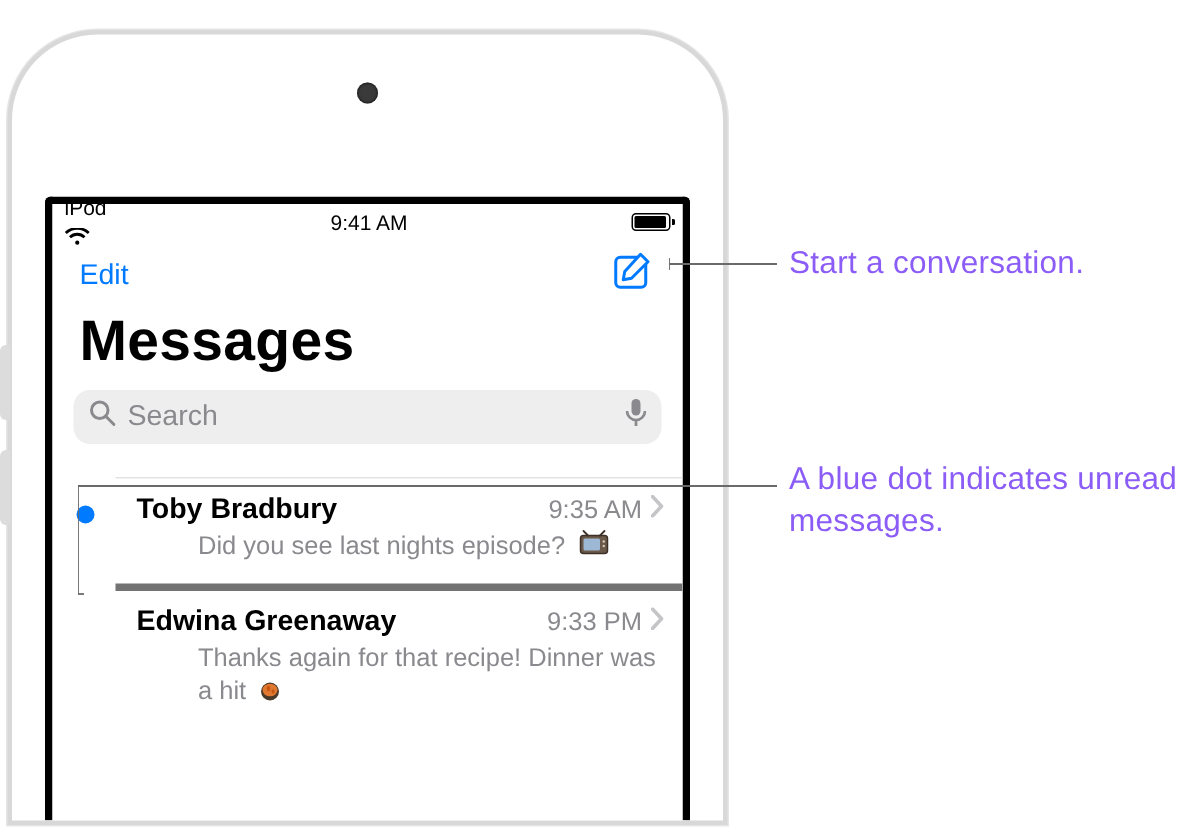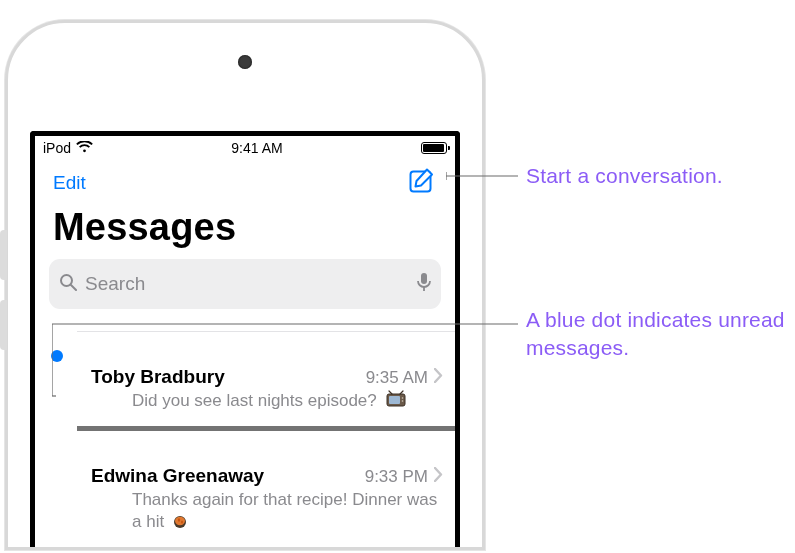--- a/index.html
+++ b/index.html
@@ -55,21 +55,21 @@
     background: #fff;
     overflow: hidden;
   }
   .status-bar {
     display: flex;
     align-items: center;
     height: 24px;
     padding: 0 8px;
     font-size: 14px;
   }
-  .status-left { display: flex; gap: 5px; }
+  .status-left { display: flex; gap: 5px; flex-direction: column; }
   .status-center { flex: 1; text-align: center; font-weight: 400; }
   .status-right { display: flex; align-items: center; gap: 2px; }
   .wifi-icon { display: inline-block; }
   .battery {
     width: 26px; height: 12px;
     border: 1.5px solid #000;
     border-radius: 3px;
     position: relative;
   }
   .battery::after {
@@ -96,21 +96,21 @@
   }
   .compose-icon { color: #007aff; }
   .page-title {
     font-size: 38px;
     font-weight: 700;
     padding: 4px 18px 10px 18px;
     letter-spacing: 0.2px;
   }
   .search-field {
     margin: 0 14px;
-    height: 50px;
+    height: 36px;
     background: #eeeeef;
     border-radius: 11px;
     display: flex;
     align-items: center;
     padding: 0 10px;
     color: #8a8a8e;
     font-size: 19px;
   }
   .search-field .sicon { margin-right: 8px; }
   .search-field .mic { margin-left: auto; }
@@ -125,21 +125,21 @@
   .row:first-child { border-top: 1px solid #e3e3e6; }
   .unread-dot {
     position: absolute;
     left: -26px;
     top: 18px;
     width: 12px; height: 12px;
     border-radius: 50%;
     background: #007aff;
   }
   .row-main { flex: 1; min-width: 0; }
-  .row-top { display: flex; align-items: baseline; margin-top: 24px; }
+  .row-top { display: flex; align-items: baseline; }
   .row-name { font-weight: 700; font-size: 19px; flex: 1; }
   .row-time { font-size: 17px; color: #8a8a8e; margin-right: 6px;}
   .row-chevron { color: #c5c5c8; }
   .row-preview {
     font-size: 17px;
     color: #8a8a8e;
     margin-top: 2px;
     line-height: 1.3;
     margin-left: 41px;
   }

